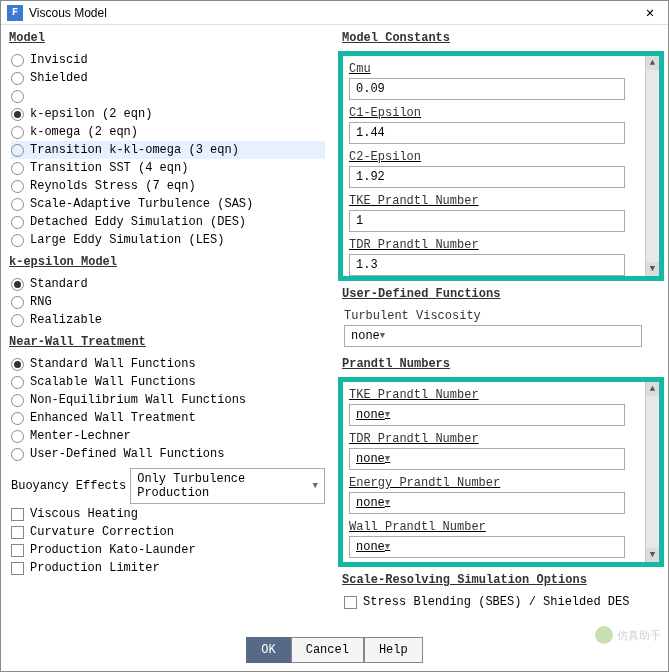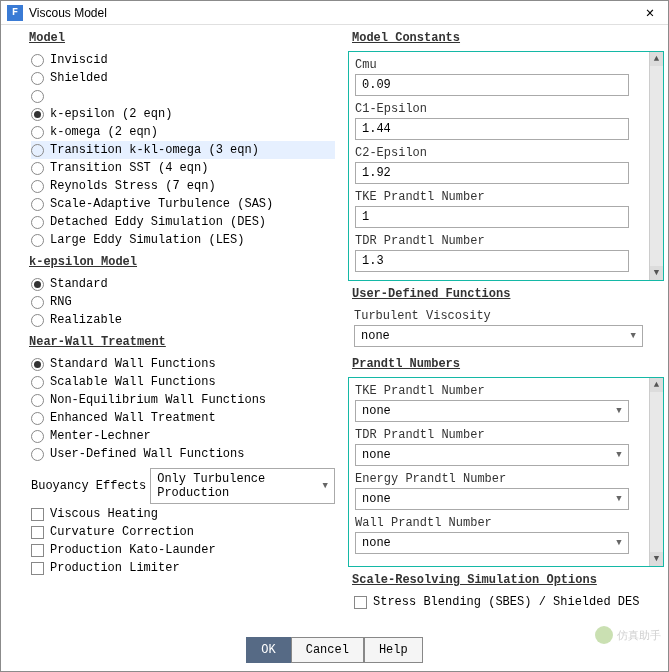--- a/index.html
+++ b/index.html
@@ -44,38 +44,38 @@
   text-align: center;
   font-size: 14px;
   cursor: pointer;
 }
 .content {
   flex: 1;
   display: flex;
   padding: 4px;
   gap: 7px;
   overflow: hidden;
-  margin-left: 20px;
 }
 .col {
   flex: 1;
   display: flex;
   flex-direction: column;
   gap: 4px;
 }
 .section-title {
   font-weight: bold;
   text-decoration: underline;
   color: #333;
   padding: 2px 4px;
 }
 .scrollbox {
-  border: 1px solid #14b8a6;
+  border: 5px solid #14b8a6;
   position: relative;
   display: flex;
+  text-decoration: underline;
 }
 .scrollbox-inner {
   flex: 1;
   padding: 4px 6px;
 }
 .scrollbar {
   width: 14px;
   background: #e8e8e8;
   border-left: 1px solid #ccc;
   position: relative;
@@ -124,21 +124,20 @@
   width: 95%;
   border: 1px solid #aaa;
   padding: 3px 6px;
   font-family: inherit;
   font-size: 12px;
   background: #fff;
   margin-bottom: 4px;
 }
 .dropdown {
   display: flex;
-  justify-content: space-between;
   align-items: center;
   cursor: pointer;
 }
 .dropdown .chev {
   font-size: 9px;
   color: #666;
 }
 .bottom-row {
   display: flex;
   justify-content: center;

